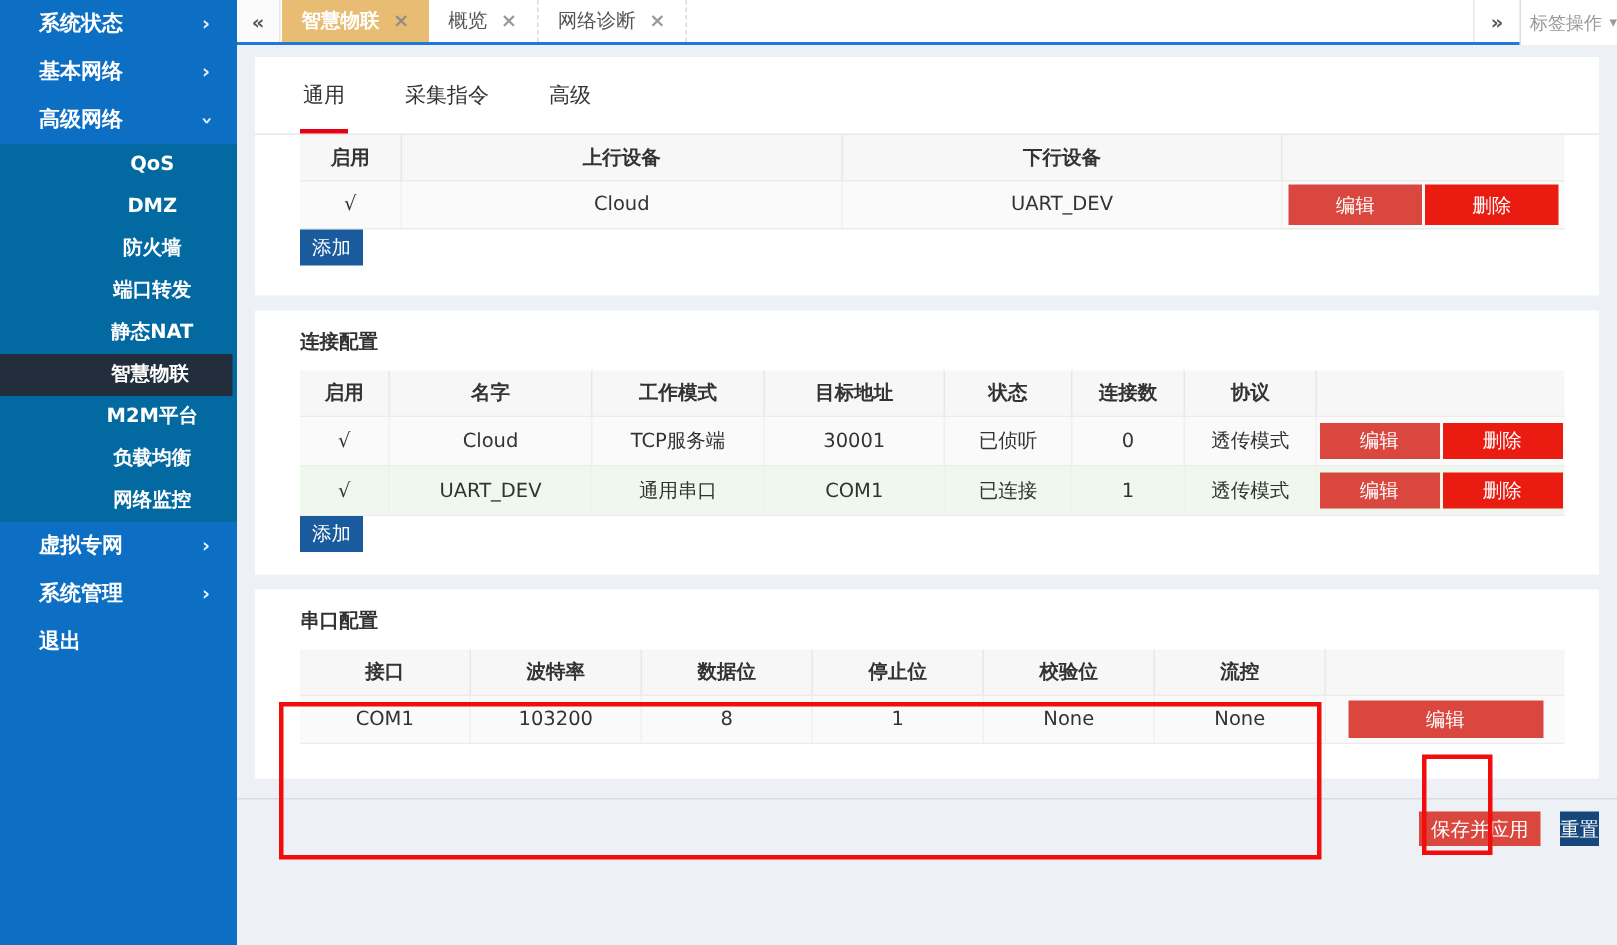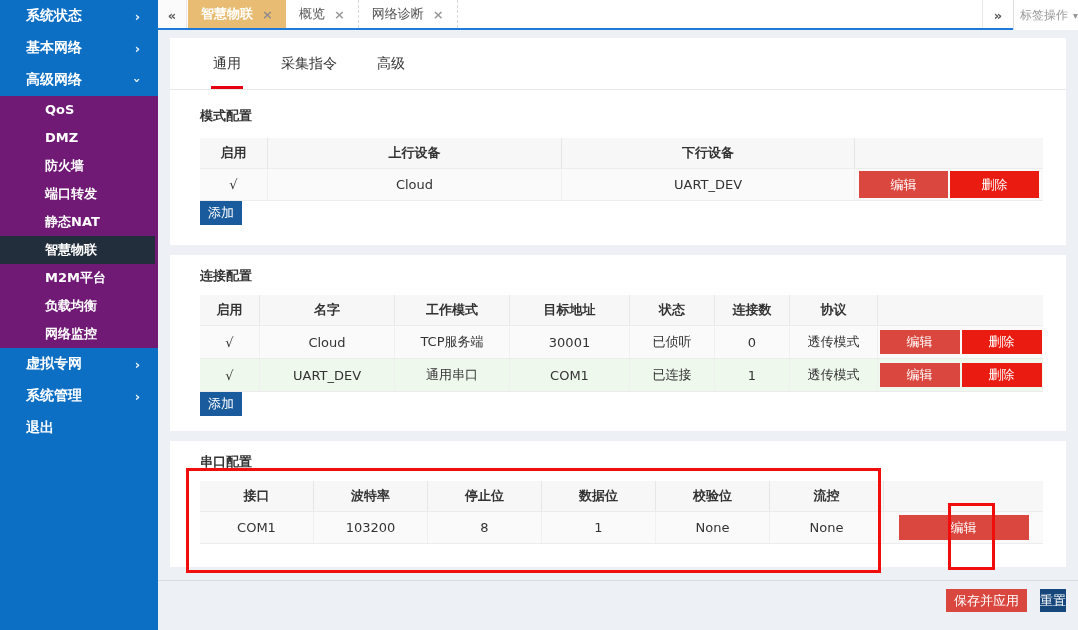--- a/index.html
+++ b/index.html
@@ -10,21 +10,21 @@
   }
 
   
   .sidebar { width:158px; height:630px; background:#0d6fc4; flex:none; }
   .side-item {
     height:32px; display:flex; align-items:center; justify-content:space-between;
     padding:0 18px 0 26px; color:#fff; font-size:14px; font-weight:bold; cursor:pointer;
   }
   .side-item .chev { font-size:13px; font-weight:bold; color:#e8f2fb; }
   .chev.down { display:inline-block; transform:rotate(90deg); }
-  .submenu { background:#701a75; }
+  .submenu { background:#0369a1;text-align:center; }
   .sub-item {
     height:28px; line-height:28px; padding-left:45px; color:#fff;
     font-size:13px; font-weight:bold; cursor:pointer;
   }
   .sub-item.selected { background:#232e3c; margin-right:3px; }
 
   
   .main { flex:1; display:flex; flex-direction:column; background:#edf1f5; min-width:0; }
 
   .tabbar { height:30px; background:#fff; display:flex; align-items:stretch; position:relative; flex:none; }
@@ -40,21 +40,21 @@
   .tab-expand { width:31px; display:flex; align-items:center; justify-content:center; color:#555;
     font-size:13px; font-weight:bold; border-left:1px solid #e8e8e8; cursor:pointer; }
   .tag-ops { width:65px; display:flex; align-items:center; justify-content:flex-end; gap:5px;
     color:#999; font-size:12px; border-left:1px solid #ddd; cursor:pointer; }
   .tag-ops .caret { font-size:10px; color:#999; }
 
   .content { flex:1; padding-top:8px; display:flex; flex-direction:column; }
   .card { background:#fff; margin:0 12px 10px; flex:none; }
 
   .subtabs { height:52px; border-bottom:1px solid #e8e8e8; display:flex; align-items:flex-end;
-    padding:0 41px; gap:36px; }
+    padding:0 30px; gap:36px; }
   .subtab { font-size:14px; color:#333; padding:15px 2px 13px; border-bottom:3px solid transparent; cursor:pointer; }
   .subtab.active { border-bottom-color:#e60012; }
 
   .section { padding:0 23px 0 30px; }
   .sec-title { font-size:13px; font-weight:bold; color:#333; padding:12px 0 10px; }
   .card-a .sec-title { padding:17px 0 13px; }
 
   .tbl { border-bottom:1px solid #ececec; }
   .tr { display:flex; }
   .th, .td { display:flex; align-items:center; justify-content:center; font-size:13px; color:#333; }
@@ -169,21 +169,20 @@
 
   <div class="content">
 
     <div class="card card-a">
       <div class="subtabs">
         <div class="subtab active">通用</div>
         <div class="subtab">采集指令</div>
         <div class="subtab">高级</div>
       </div>
       <div class="section">
-        <div class="sec-title">模式配置</div>
         <div class="tbl">
           <div class="tr head">
             <div class="th ca-c0">启用</div>
             <div class="th ca-c1">上行设备</div>
             <div class="th ca-c2">下行设备</div>
             <div class="th ca-act"></div>
           </div>
           <div class="tr row row-a">
             <div class="td ca-c0">√</div>
             <div class="td ca-c1">Cloud</div>
@@ -251,22 +250,22 @@
       </div>
     </div>
 
     <div class="card">
       <div class="section">
         <div class="sec-title">串口配置</div>
         <div class="tbl">
           <div class="tr head">
             <div class="th cc-c">接口</div>
             <div class="th cc-c">波特率</div>
+            <div class="th cc-c">数据位</div>
             <div class="th cc-c">停止位</div>
-            <div class="th cc-c">数据位</div>
             <div class="th cc-c">校验位</div>
             <div class="th cc-c">流控</div>
             <div class="th cc-act"></div>
           </div>
           <div class="tr row row-c">
             <div class="td cc-c">COM1</div>
             <div class="td cc-c">103200</div>
             <div class="td cc-c">8</div>
             <div class="td cc-c">1</div>
             <div class="td cc-c">None</div>

